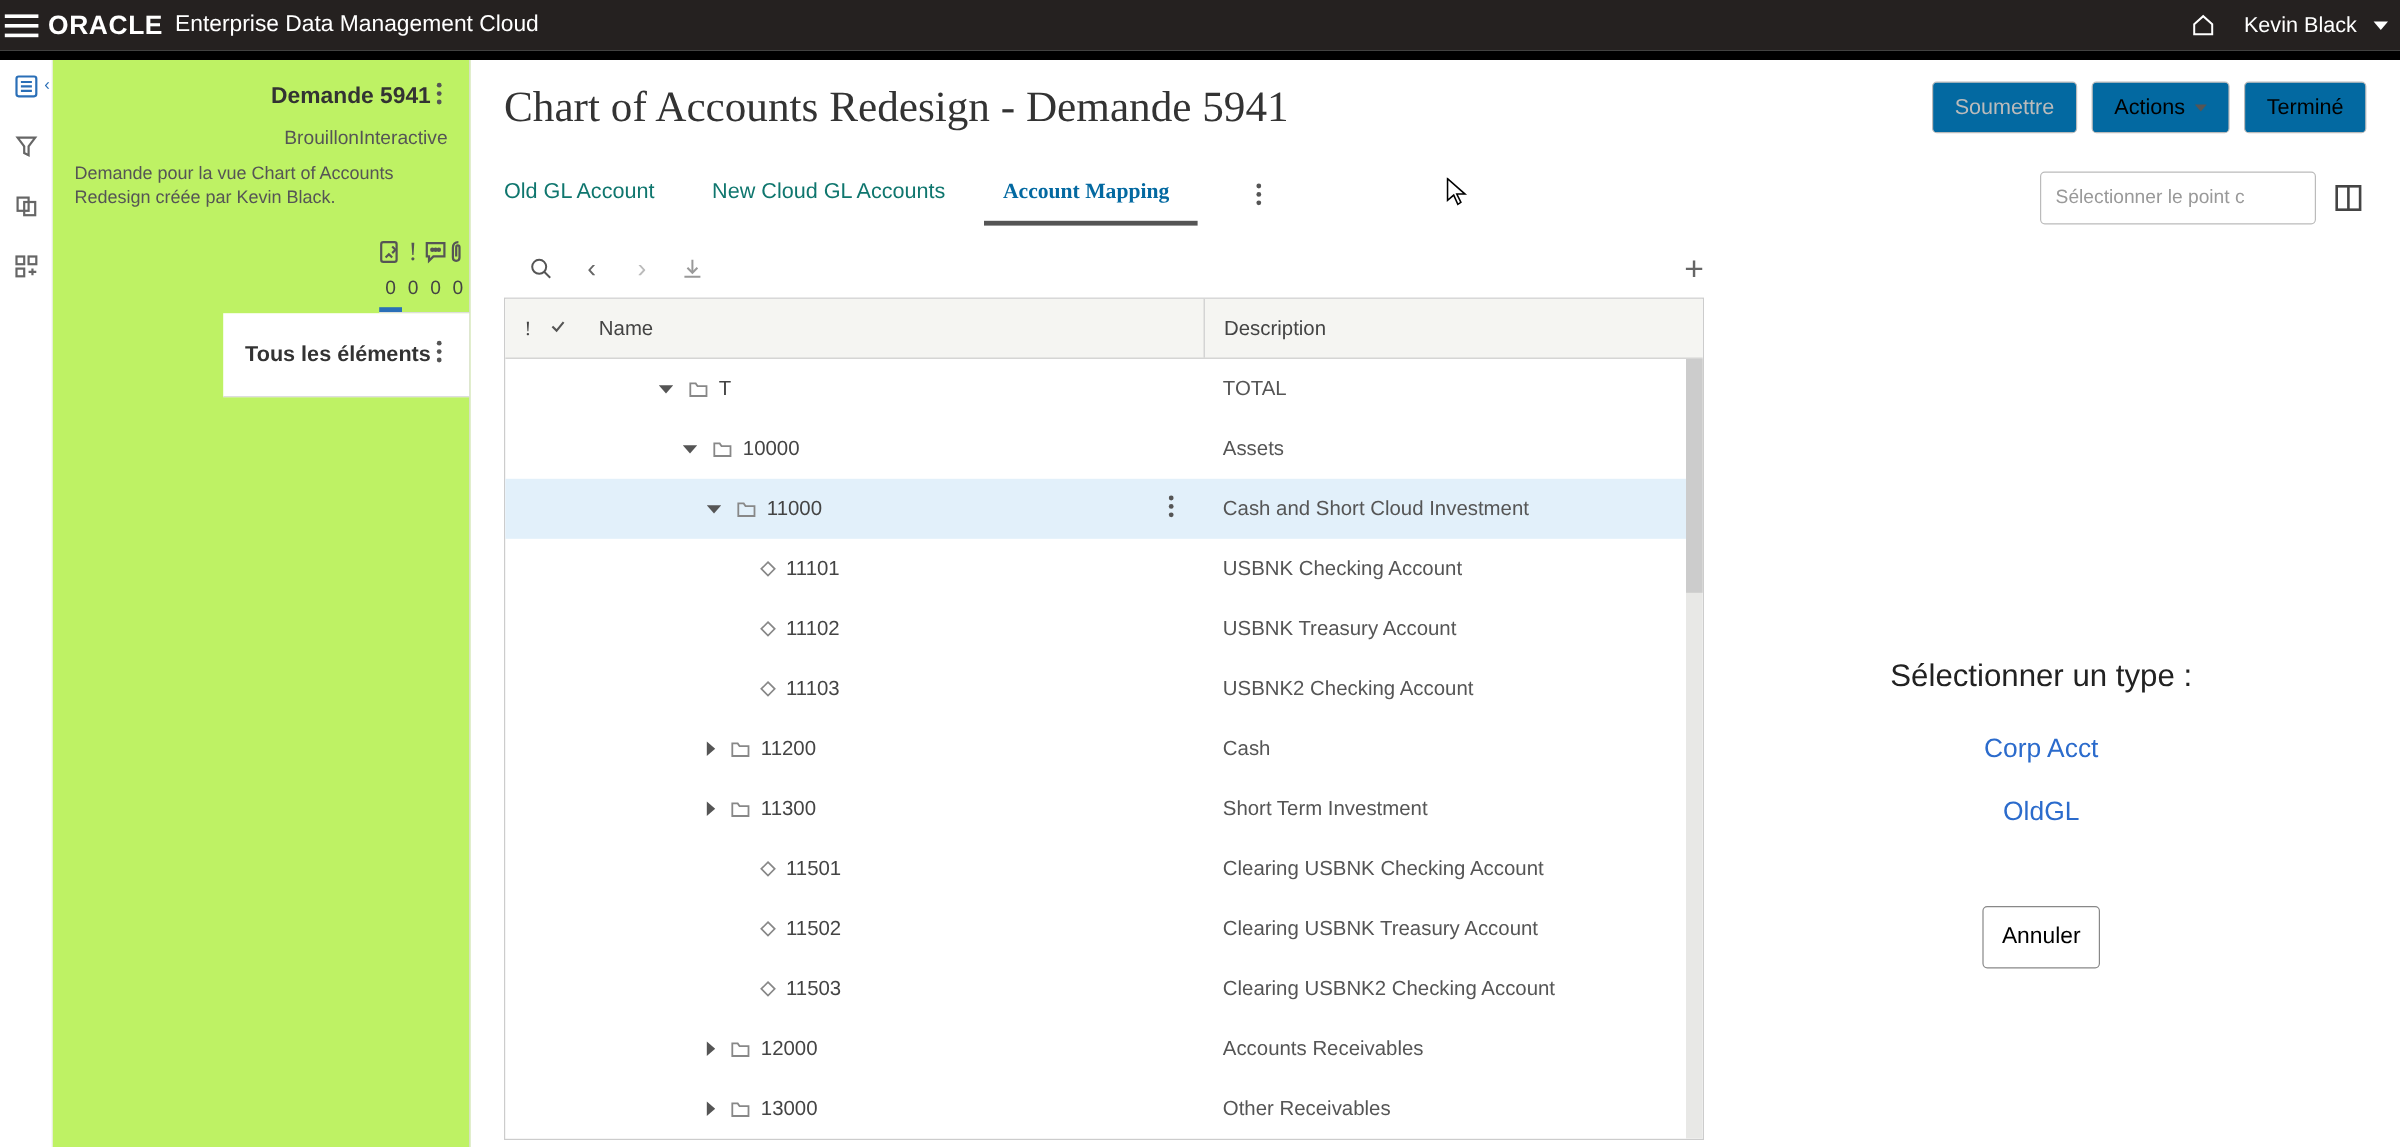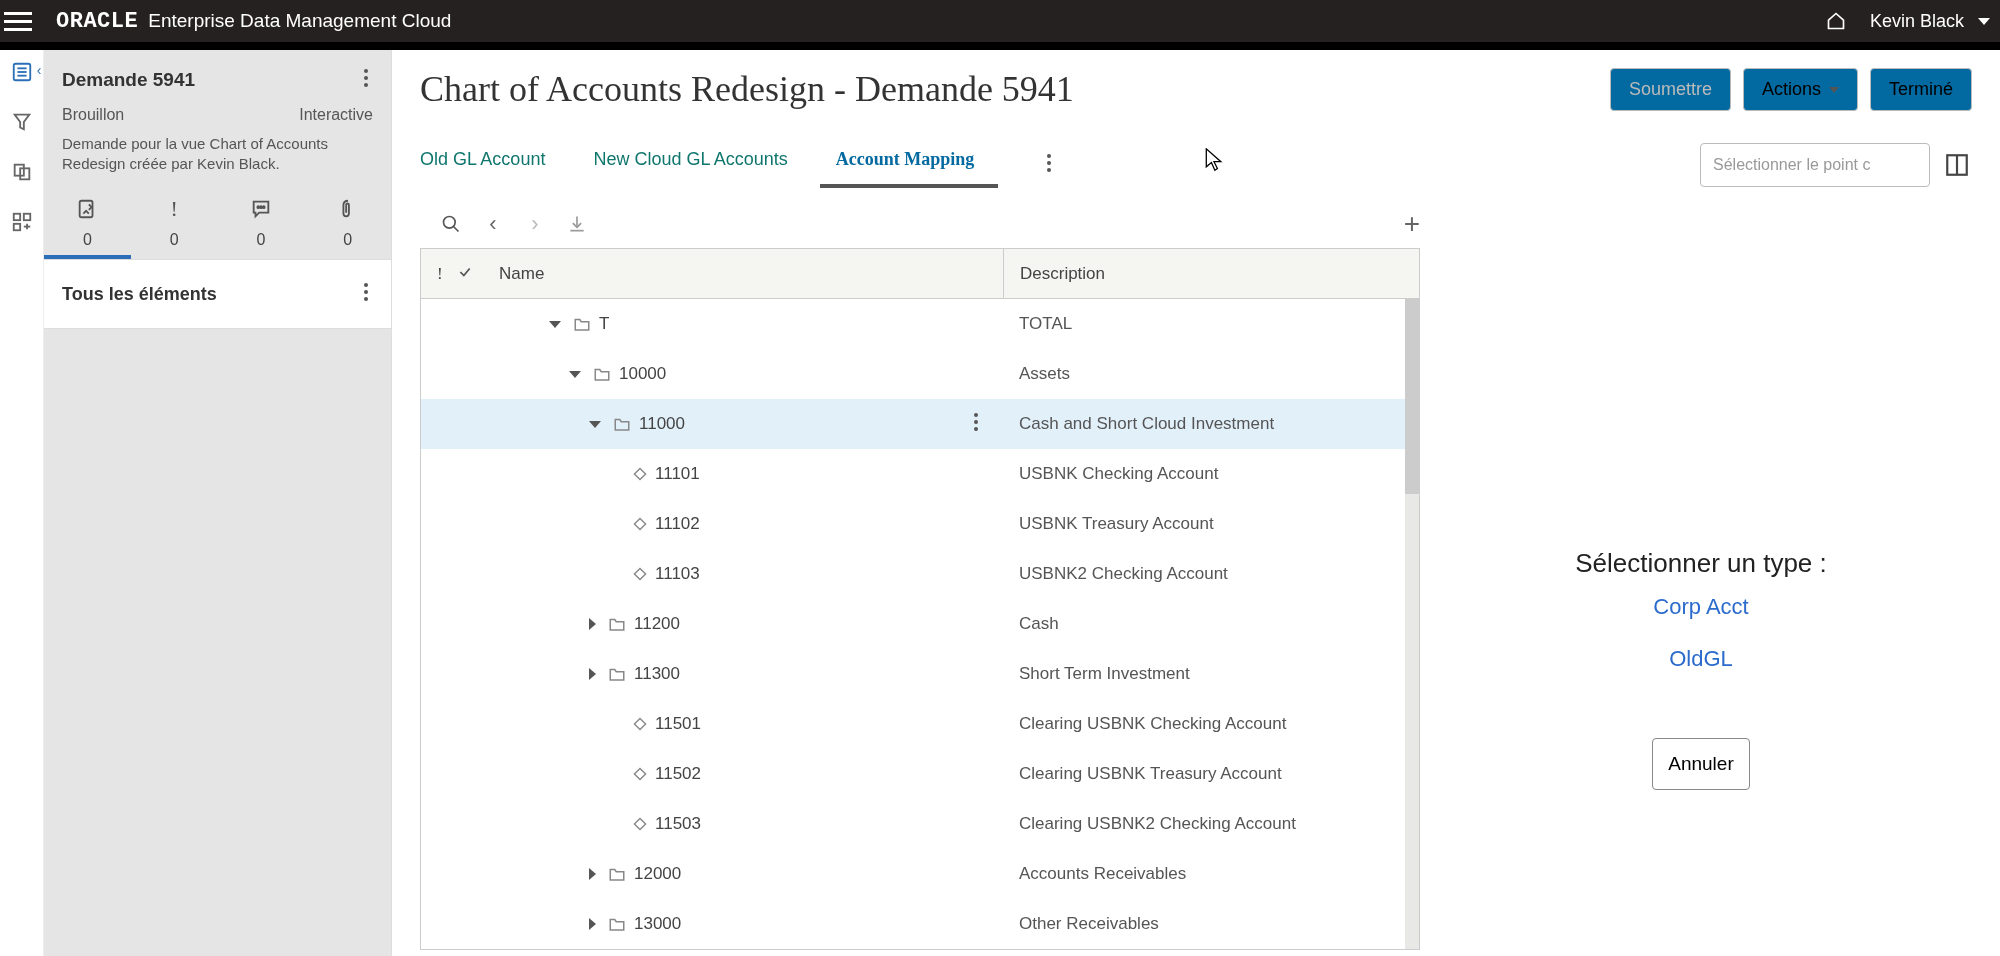--- a/index.html
+++ b/index.html
@@ -32,26 +32,25 @@
     margin-right: 8px;
     cursor: pointer;
   }
   .hamburger span {
     display: block;
     height: 3px;
     background: #fff;
     width: 100%;
   }
   .oracle-brand {
-    font-family: Liberation Mono, monospace;
+    font-family: Liberation Sans, sans-serif;
     font-weight: bold;
     font-size: 22px;
     letter-spacing: 0.5px;
     margin-right: 10px;
-    margin-left: 16px;
   }
   .app-title {
     font-size: 19px;
   }
   .header-spacer { flex: 1; }
   .home-icon {
     width: 20px;
     height: 20px;
     margin-right: 24px;
     cursor: pointer;
@@ -98,24 +97,25 @@
     height: 24px;
     display: flex;
     align-items: center;
     justify-content: center;
     cursor: pointer;
     color: #666;
   }
 
   .sidebar {
     width: 348px;
-    background: #e5e5e5;
+    background: #bef264;
     border-right: 1px solid #ddd;
     display: flex;
     flex-direction: column;
+    align-items: flex-end;
   }
   .sidebar-header {
     padding: 14px 18px 10px 18px;
     display: flex;
     align-items: center;
   }
   .sidebar-title {
     font-weight: bold;
     font-size: 19px;
     flex: 1;
@@ -404,21 +404,21 @@
     flex: 1;
     padding: 0 40px;
     display: flex;
     flex-direction: column;
     align-items: center;
   }
   .rp-spacer1 { height: 360px; }
   .rp-title {
     font-size: 26px;
     color: #222;
-    margin-bottom: 15px;
+    margin-bottom: 32px;
   }
   .rp-link {
     font-size: 22px;
     color: #2b6bcc;
     margin-bottom: 26px;
     cursor: pointer;
   }
   .rp-cancel {
     margin-top: 40px;
     border: 1px solid #888;

